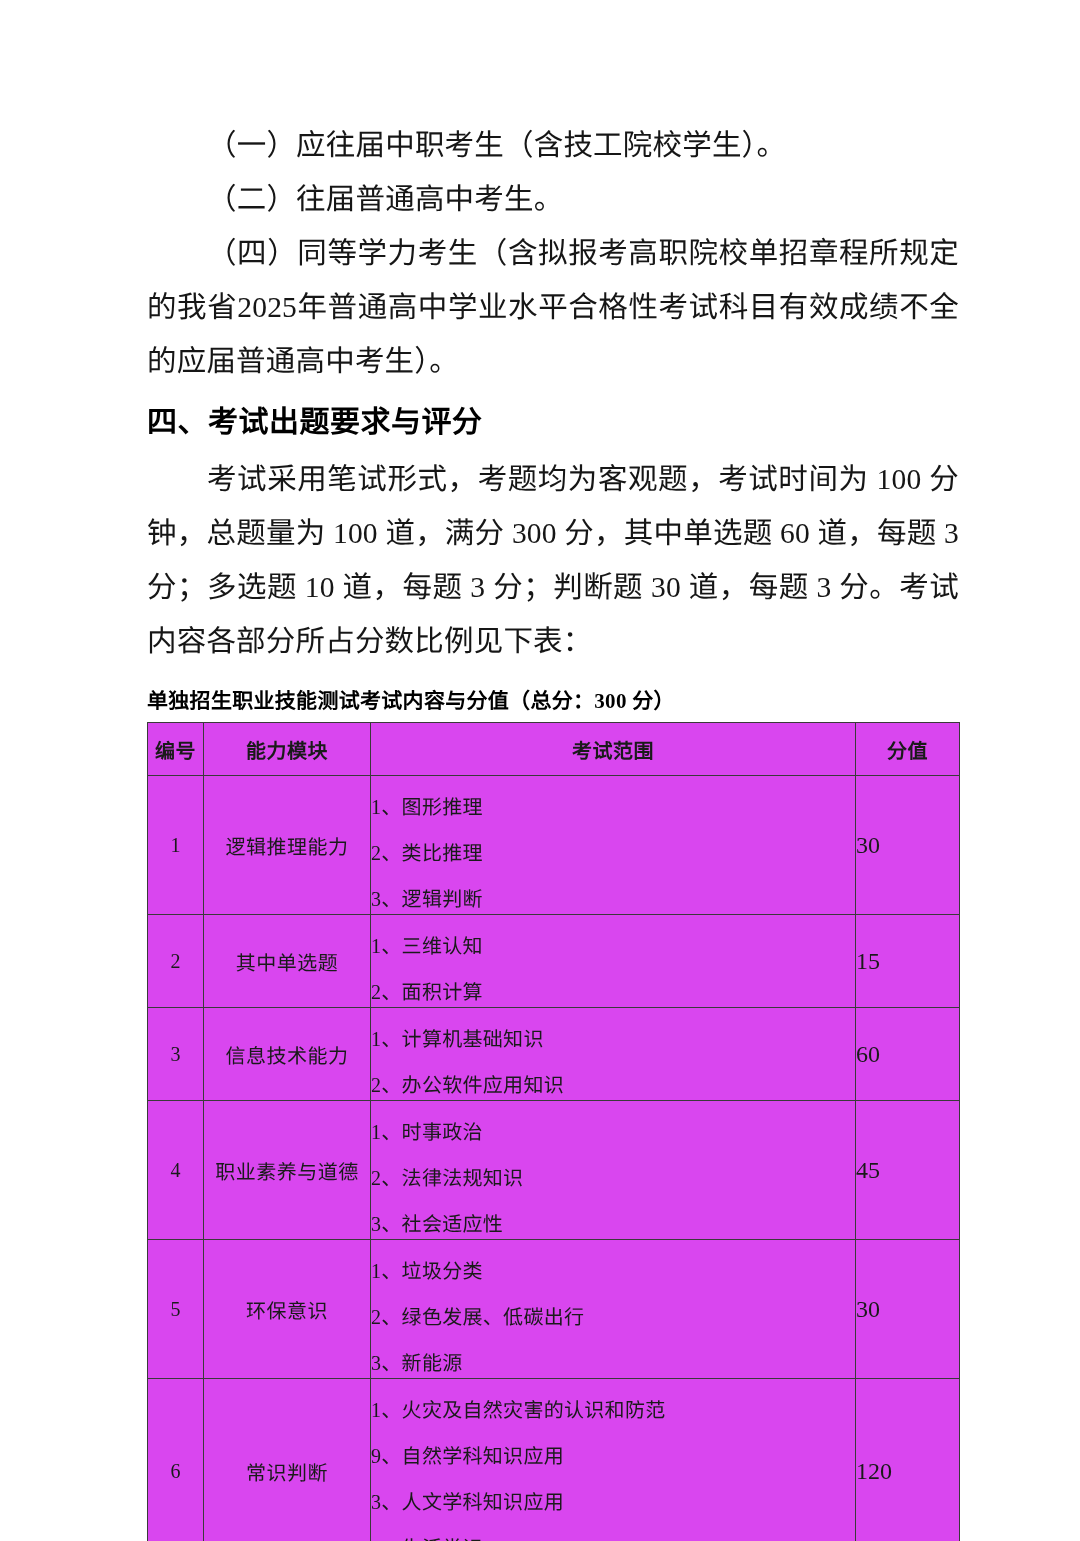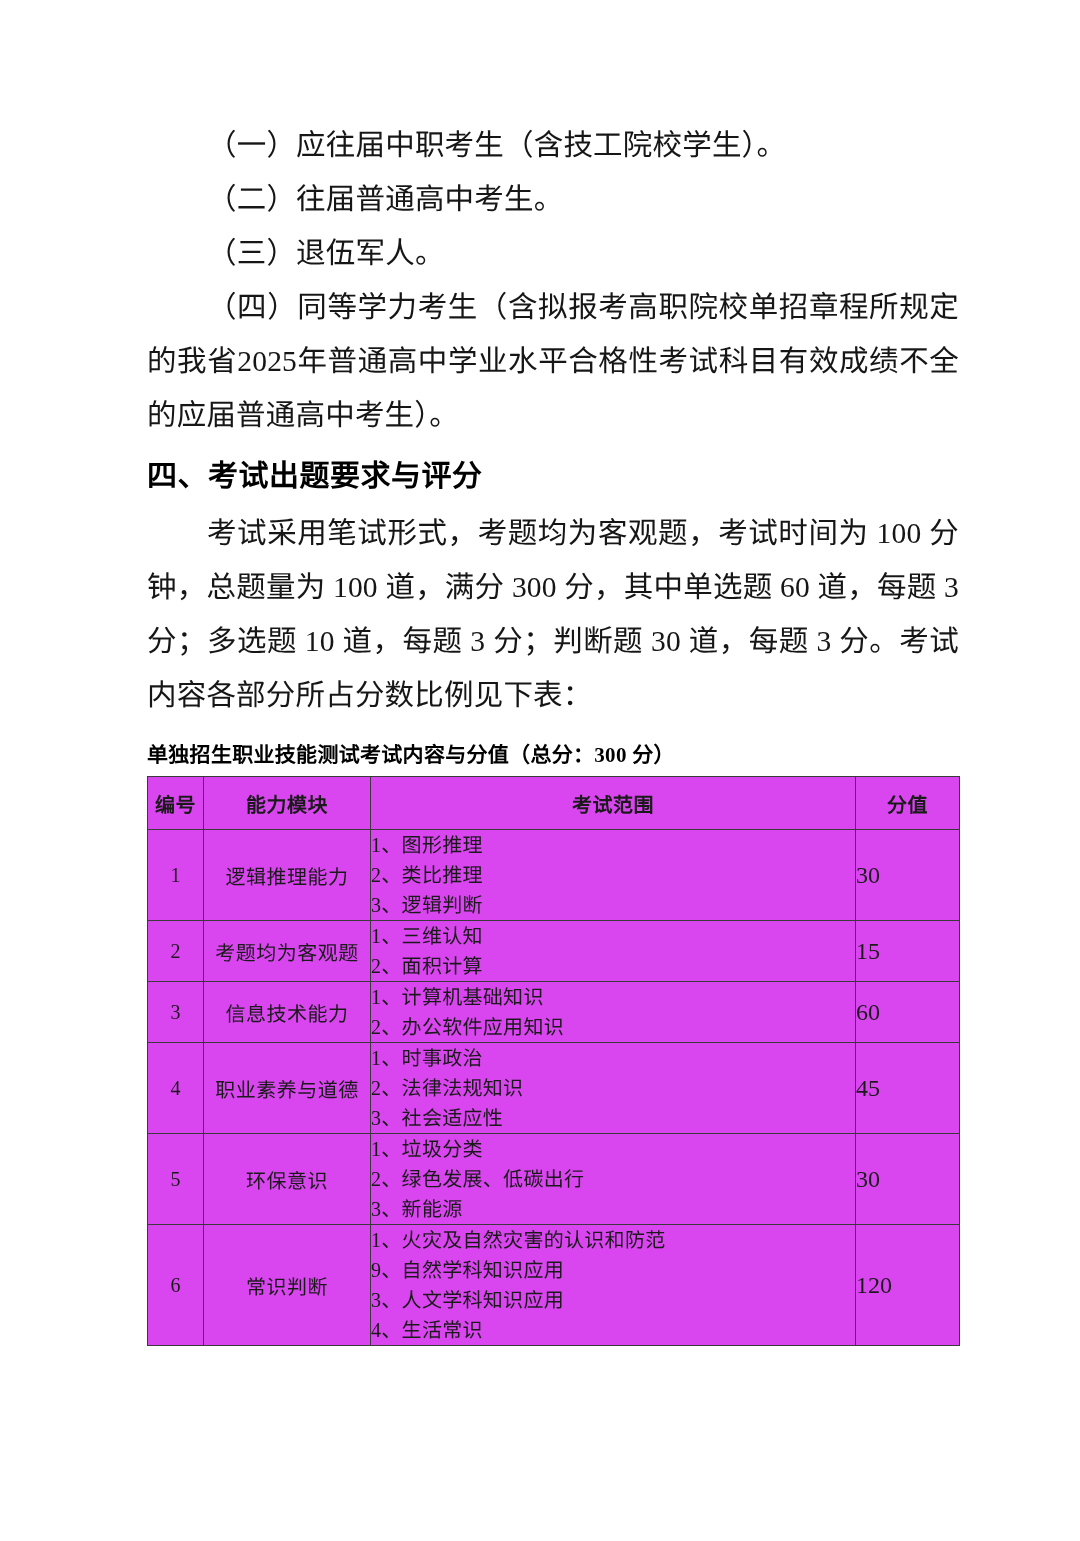--- a/index.html
+++ b/index.html
@@ -124,31 +124,31 @@
     letter-spacing: 0.3px;
   }
   td.cell-range ol {
     list-style: none;
     margin: 0;
     padding: 0;
   }
   td.cell-range li {
     line-height: 30px;
     white-space: nowrap;
+    margin-top: 16px;
   }
 </style>
 </head>
 <body>
 
 <div class="page">
   <div class="content">
 
     <p class="para item">（一）应往届中职考生（含技工院校学生）。</p>
     <p class="para item">（二）往届普通高中考生。</p>
-    <p class="para item">（三）退伍军人。</p>
     <p class="para indent">（四）同等学力考生（含拟报考高职院校单招章程所规定的我省2025年普通高中学业水平合格性考试科目有效成绩不全的应届普通高中考生）。</p>
 
     <h2 class="section-heading">四、考试出题要求与评分</h2>
 
     <p class="para indent">考试采用笔试形式，考题均为客观题，考试时间为 100 分钟，总题量为 100 道，满分 300 分，其中单选题 60 道，每题 3 分；多选题 10 道，每题 3 分；判断题 30 道，每题 3 分。考试内容各部分所占分数比例见下表：</p>
 
     <div class="table-block">
       <div class="table-caption">单独招生职业技能测试考试内容与分值（总分：300 分）</div>
 
       <table class="score-table">
@@ -174,21 +174,21 @@
               <ol>
                 <li>1、图形推理</li>
                 <li>2、类比推理</li>
                 <li>3、逻辑判断</li>
               </ol>
             </td>
             <td class="cell-score">30</td>
           </tr>
           <tr>
             <td class="cell-no">2</td>
-            <td class="cell-module">考题均为客观题</td>
+            <td class="cell-module">其中单选题</td>
             <td class="cell-range">
               <ol>
                 <li>1、三维认知</li>
                 <li>2、面积计算</li>
               </ol>
             </td>
             <td class="cell-score">15</td>
           </tr>
           <tr>
             <td class="cell-no">3</td>

